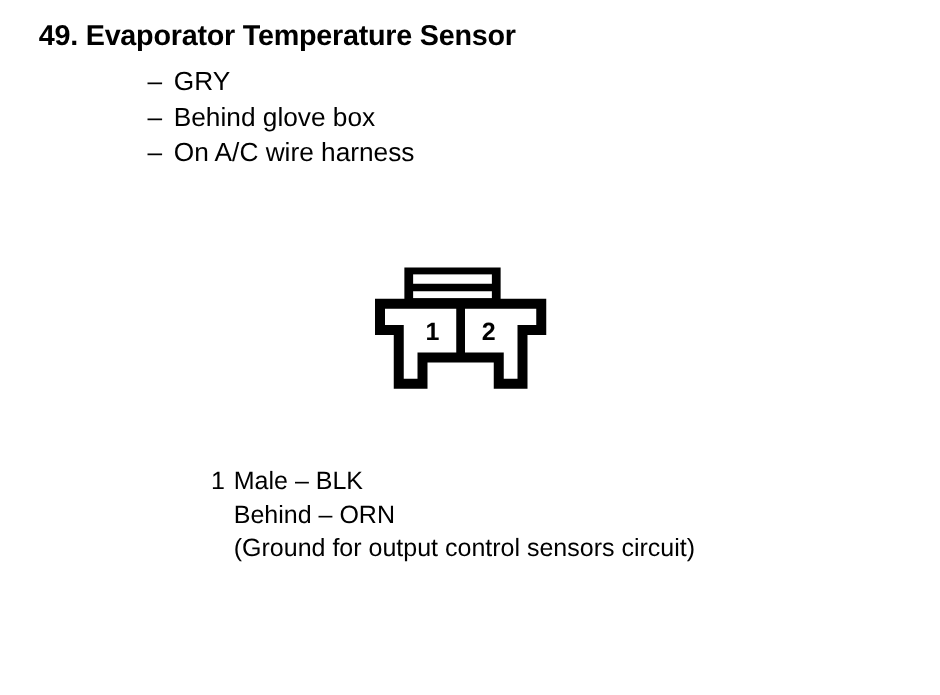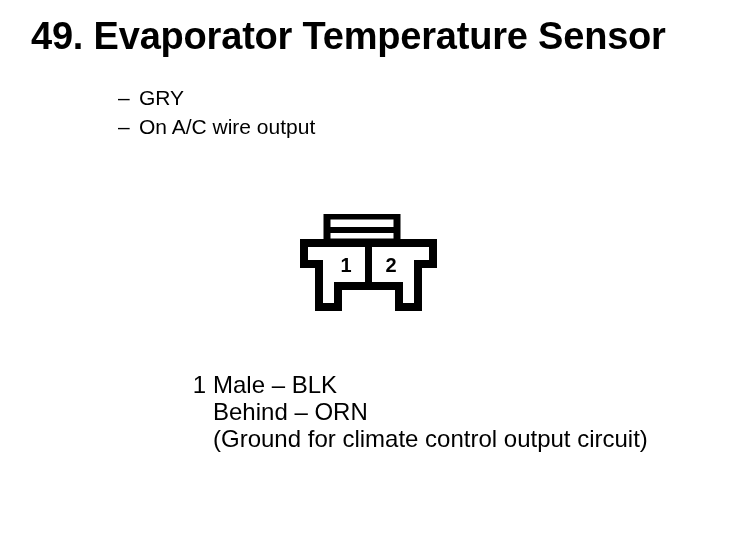--- a/index.html
+++ b/index.html
@@ -15,32 +15,32 @@
     font-family: "Liberation Sans", sans-serif;
     color: #000000;
     -webkit-font-smoothing: none;
   }
 
   
   #page-title {
     position: absolute;
     left: 31px;
     top: 17px;
-    font-size: 38px;
+    font-size: 23px;
     font-weight: bold;
     letter-spacing: -0.2px;
     white-space: nowrap;
     line-height: 1.0;
   }
 
   
   #location-list {
     position: absolute;
     left: 118px;
-    top: 84px;
+    top: 52px;
     font-size: 21px;
     line-height: 28.5px;
   }
   .location-item {
     white-space: nowrap;
   }
   .location-dash {
     display: inline-block;
     width: 21px;
   }
@@ -53,23 +53,23 @@
     width: 145px;
     height: 100px;
   }
   #connector-diagram svg {
     display: block;
   }
 
   
   #pin-list {
     position: absolute;
-    left: 180px;
+    left: 154px;
     top: 372px;
-    font-size: 24px;
+    font-size: 20px;
     line-height: 26.8px;
   }
   .pin-block {
     position: relative;
     white-space: nowrap;
   }
   .pin-number {
     display: inline-block;
     width: 26px;
     text-align: right;
@@ -87,23 +87,26 @@
 <body>
 
 <div id="page-title">49. Evaporator Temperature Sensor</div>
 
 <div id="location-list">
 
   <div class="location-item">
     <span class="location-dash">–</span><span>GRY</span>
   </div>
 
+  <div class="location-item">
+    <span class="location-dash">–</span><span>Behind glove box</span>
+  </div>
 
   <div class="location-item">
-    <span class="location-dash">–</span><span>On A/C wire output</span>
+    <span class="location-dash">–</span><span>On A/C wire harness</span>
   </div>
 
 </div>
 
 <div id="connector-diagram">
   <svg width="145" height="100" viewBox="0 0 145 100" xmlns="http://www.w3.org/2000/svg">
 
     <rect x="31" y="2" width="70" height="26" fill="none" stroke="#000" stroke-width="7"></rect>
 
     <line x1="31" y1="16" x2="101" y2="16" stroke="#000" stroke-width="6"></line>
@@ -132,18 +135,18 @@
 <div id="pin-list">
 
   <div class="pin-block">
     <div>
       <span class="pin-number">1</span><span class="pin-gap"></span><span>Male – BLK</span>
     </div>
     <div>
       <span class="pin-line-indent"></span><span class="pin-gap"></span><span>Behind – ORN</span>
     </div>
     <div>
-      <span class="pin-line-indent"></span><span class="pin-gap"></span><span>(Ground for climate control output circuit)</span>
+      <span class="pin-line-indent"></span><span class="pin-gap"></span><span>(Ground for output control sensors circuit)</span>
     </div>
   </div>
 
 
 </div>
 
 </body></html>

